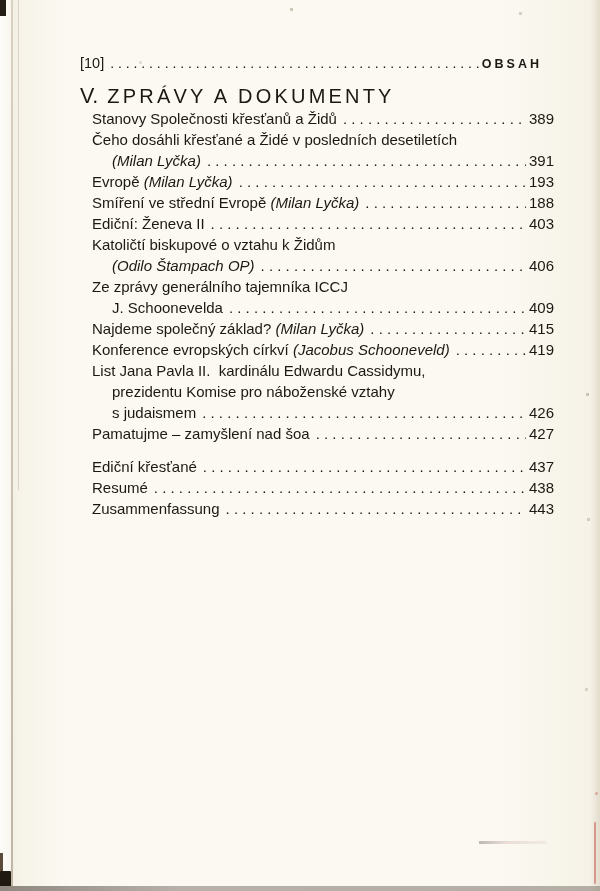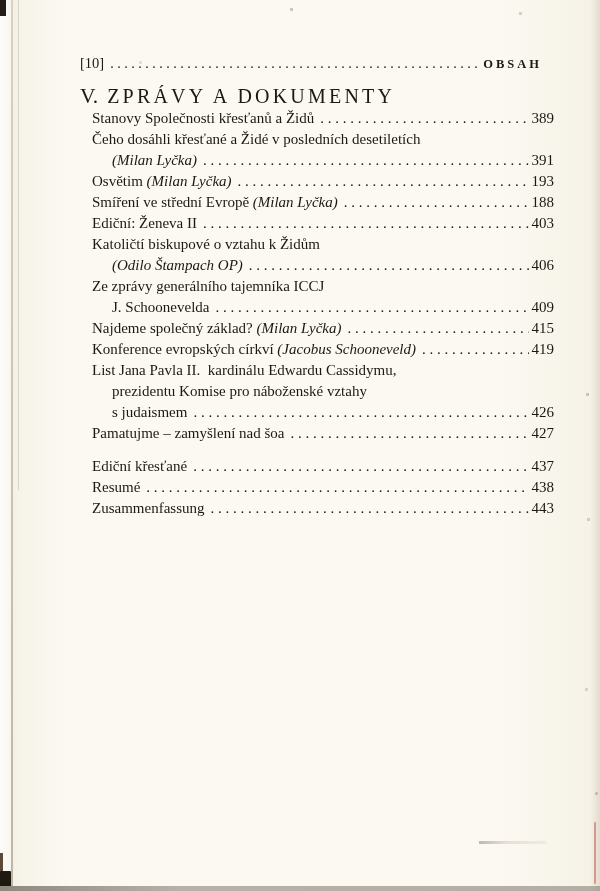--- a/index.html
+++ b/index.html
@@ -2,21 +2,21 @@
 <html style="--paper: #fbf9f2; --ink: #1d1813;"><head>
 <meta charset="utf-8">
 <style>
   html,body { margin:0; padding:0; }
   :root {
     --paper:#fbf9f2; --ink:#1d1813; --edge:#efe8da;
   }
   .page {
     position:relative; width:600px; height:891px; overflow:hidden;
     background:linear-gradient(90deg,#f2ecdf 0px,#f7f4ea 24px,var(--paper) 70px,var(--paper) 500px,#f5f1e5 600px);
-    font-family:Liberation Serif, serif;
+    font-family:Liberation Sans, sans-serif;
     color:var(--ink);
   }
   
   .left-edge-band { position:absolute; left:0; top:0; bottom:0; width:11px;
     background:linear-gradient(90deg,#fdfcf9,#f9f6ee); }
   .crease-line { position:absolute; top:0; bottom:0; left:11px; width:2px;
     background:linear-gradient(180deg,rgba(145,132,110,.28),rgba(145,132,110,.55)); }
   .crease-line-2 { position:absolute; top:0; height:55%; left:18px; width:1px;
     background:rgba(150,140,118,.30); }
   .mark-top-left { position:absolute; left:0; top:0; width:6px; height:16px; background:#241d15; }
@@ -101,21 +101,21 @@
       </div>
       <div class="toc-row">
         <span class="toc-text"><span>Čeho dosáhli křesťané a Židé v posledních desetiletích</span></span>
       </div>
       <div class="toc-row">
         <span class="toc-text indent"><span class="it">(Milan Lyčka)</span></span>
         <span class="leader"></span>
         <span class="pagenum">391</span>
       </div>
       <div class="toc-row">
-        <span class="toc-text"><span>Osvětim </span><span class="it">(Milan Lyčka)</span></span>
+        <span class="toc-text"><span>Evropě </span><span class="it">(Milan Lyčka)</span></span>
         <span class="leader"></span>
         <span class="pagenum">193</span>
       </div>
       <div class="toc-row">
         <span class="toc-text"><span>Smíření ve střední Evropě </span><span class="it">(Milan Lyčka)</span></span>
         <span class="leader"></span>
         <span class="pagenum">188</span>
       </div>
       <div class="toc-row">
         <span class="toc-text"><span>Ediční: Ženeva II</span></span>

